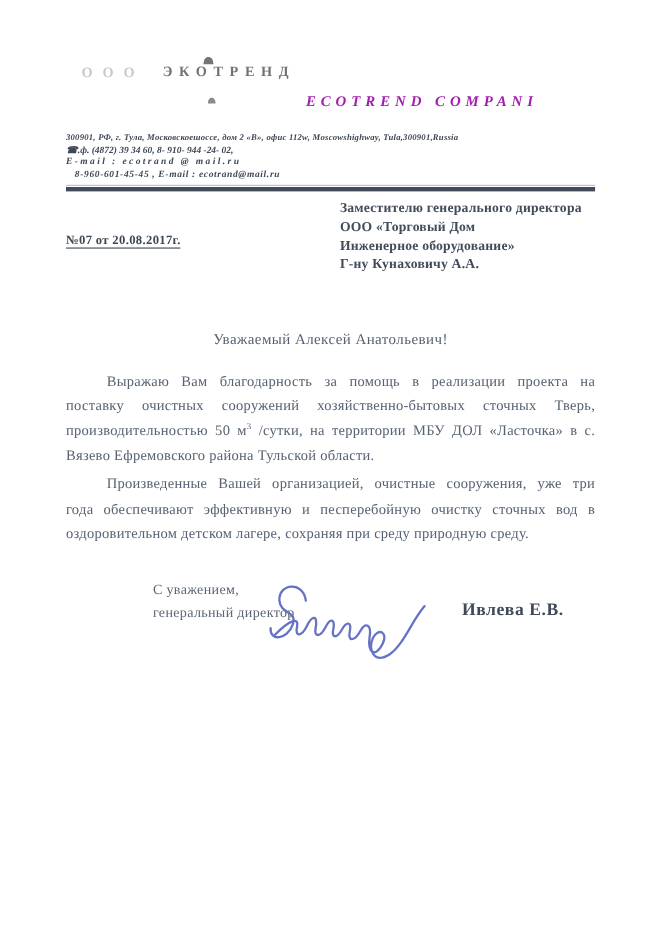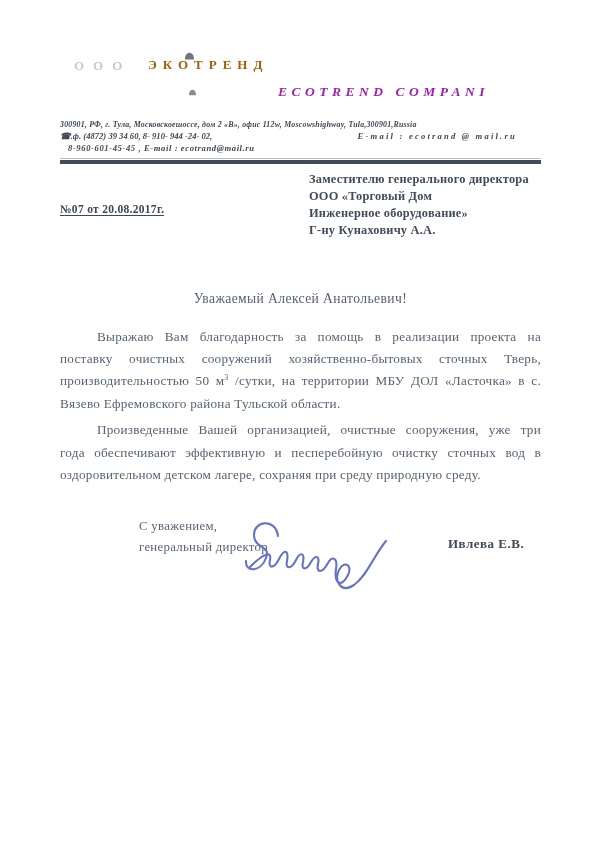--- a/index.html
+++ b/index.html
@@ -16,40 +16,40 @@
 
   
   .logo-row{position:relative;height:44px;}
   .logo-ooo{
     position:absolute;left:14px;top:18px;
     font-size:13px;letter-spacing:9px;color:#c6cacf;
     font-weight:bold;
   }
   .logo-name-wrap{position:absolute;left:88px;top:0;}
   .logo-name{
-    font-size:13px;letter-spacing:6px;color:#a16207;font-weight:bold;
+    font-size:13px;letter-spacing:6px;color:#737373;font-weight:bold;
     padding-top:17px;display:inline-block;
   }
   .crown-top{position:absolute;left:36px;top:6px;}
   .crown-bottom{position:absolute;left:40px;top:42px;}
 
   .company-en{
     margin:0 52px 0 auto;width:max-content;
     font-size:13.5px;font-style:italic;font-weight:bold;
     letter-spacing:4.5px;color:#a21caf;
   }
   .address-line{
     margin-top:20px;
     font-size:7.9px;font-style:italic;font-weight:bold;
     color:#3e4754;letter-spacing:0.2px;white-space:nowrap;
   }
   .phone-row{
     display:flex;justify-content:space-between;
     margin-top:2px;padding-right:24px;
-    font-size:8.6px;font-style:italic;font-weight:bold;color:#3e4754;
+    font-size:8.6px;font-style:italic;font-weight:bold;color:#3e4754;flex-direction:column;
   }
   .phone-left{white-space:nowrap;}
   .email-right{white-space:nowrap;letter-spacing:2.2px;}
   .phone-line2{
     margin-top:2px;padding-left:8px;
     font-size:8.6px;font-style:italic;font-weight:bold;color:#3e4754;
     letter-spacing:0.6px;
   }
 
   .rule-thin{margin-top:5px;height:1px;background:#b9bdc3;}
@@ -86,21 +86,21 @@
 
   
   .closing{position:relative;margin-top:30px;height:110px;}
   .closing-lines{position:absolute;left:45px;top:0;}
   .closing-lines .c-line{
     font-size:12.8px;color:#5a6475;line-height:21px;letter-spacing:0.3px;margin-left:34px;
   }
   .signature{position:absolute;left:180px;top:-8px;}
   .director-name{
     position:absolute;left:360px;top:20px;
-    font-size:13px;font-weight:bold;color:#3f4a59;letter-spacing:0.5px;margin-left:28px;
+    font-size:16px;font-weight:bold;color:#3f4a59;letter-spacing:0.5px;
   }
 </style>
 </head>
 <body>
 
 <div class="page">
   <div class="content">
 
     <div class="logo-row">
       <span class="logo-ooo">ООО</span>

